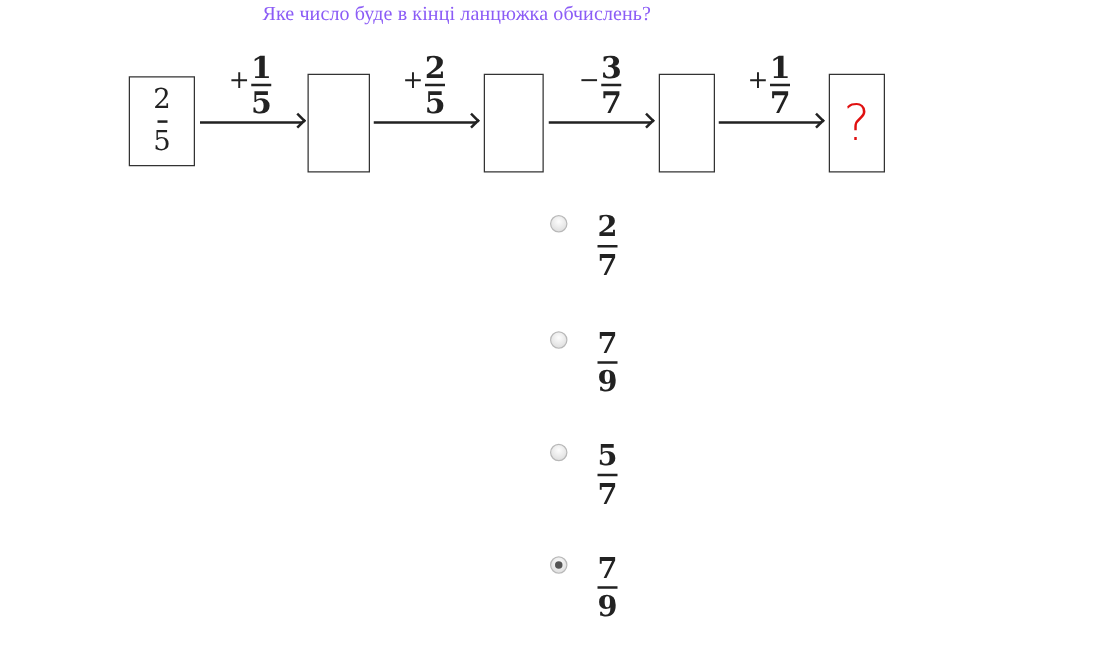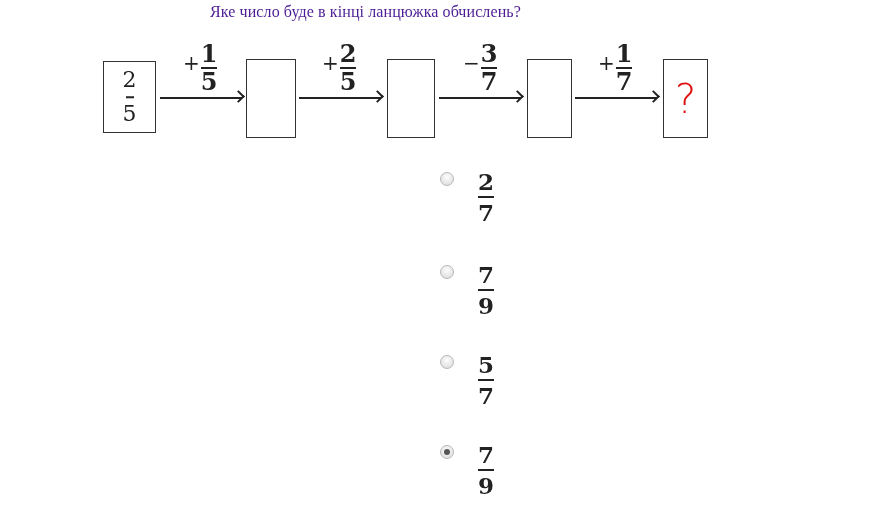--- a/index.html
+++ b/index.html
@@ -1,19 +1,19 @@
 <!DOCTYPE html>
 <html><head>
 <meta charset="utf-8">
 <style>
   html, body { margin:0; padding:0; background:#ffffff; }
   body { width:879px; height:531px; position:relative; overflow:hidden;
          font-family:"DejaVu Serif", "Liberation Serif", serif; color:#222; }
   .question { position:absolute; left:210px; top:3px; font-size:16px;
-              font-family:"Liberation Serif", "DejaVu Serif", serif; color:#4c1d95; letter-spacing:0.1px; }
+              font-family:"Liberation Serif", "DejaVu Serif", serif; color:#8b5cf6; letter-spacing:0.1px; }
   .box { position:absolute; border:1.5px solid #333; box-sizing:border-box; background:#fff; }
   .frac { display:inline-flex; flex-direction:column; align-items:center; font-family:"DejaVu Serif", serif; line-height:1; }
   .frac .num, .frac .den { display:block; }
   .frac .bar { display:block; height:1.5px; background:#222; align-self:stretch; }
   .box .frac { position:absolute; left:50%; top:50%; transform:translate(-50%,-50%); font-size:22px; }
   .box .frac .bar { margin:5px 3px; }
   .arrow { position:absolute; height:2px; background:#222; }
   .arrow::after { content:""; position:absolute; right:-1px; top:-5px; width:9px; height:9px;
                   border-right:2px solid #222; border-top:2px solid #222; transform:rotate(45deg); box-sizing:border-box; }
   .op { position:absolute; display:flex; align-items:center; font-family:"DejaVu Serif", serif; }

